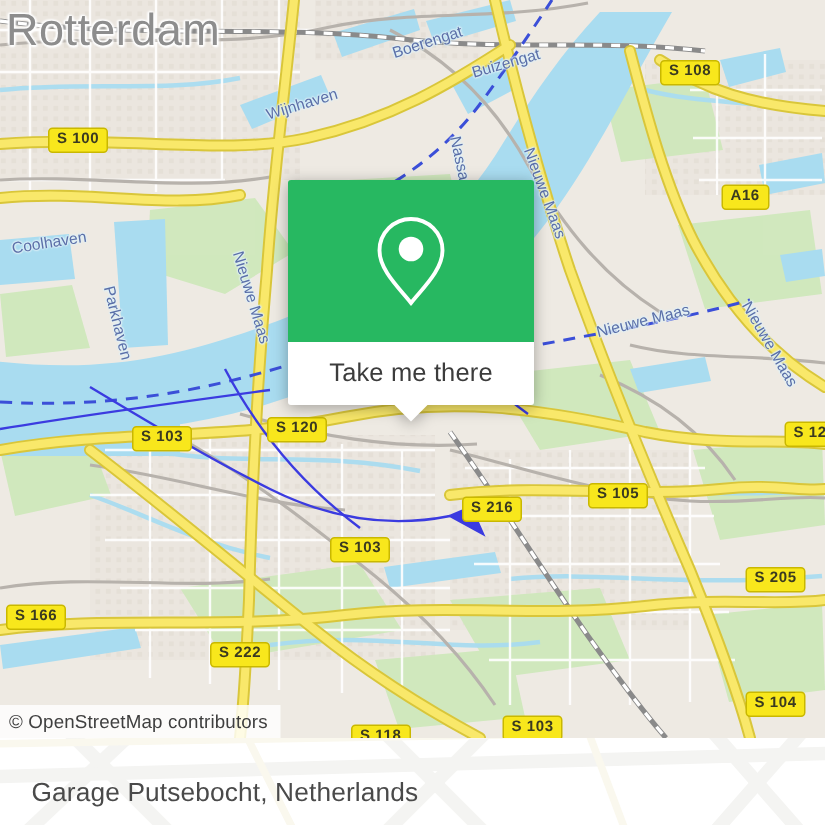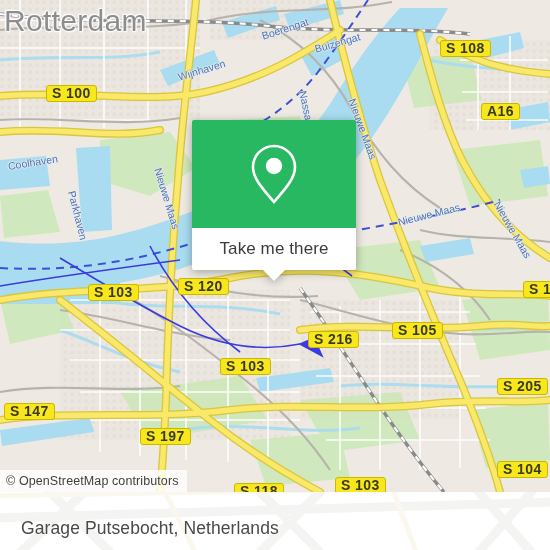--- a/index.html
+++ b/index.html
@@ -40,21 +40,21 @@
     text-shadow: 0.8px 0 1px #dff0f7, -0.8px 0 1px #dff0f7, 0 0.8px 1px #dff0f7, 0 -0.8px 1px #dff0f7;
   }
 
   
   .shield {
     position: absolute;
     background: #f8e71c;
     border: 1.4px solid #c9b800;
     border-radius: 3px;
     color: #3a3a20;
-    font-size: 14px;
+    font-size: 10px;
     font-weight: bold;
     padding: 1px 5px 2px 5px;
     line-height: 12px;
     letter-spacing: 0.4px;
     white-space: nowrap;
   }
 
   
   #attrib {
     position: absolute;
@@ -297,32 +297,32 @@
         <div class="maplabel water-label" style="left: 303px; top: 85px; transform: rotate(78deg); transform-origin: left center;">Nassauhaven</div>
         <div class="maplabel water-label" style="left: 352px; top: 93px; transform: rotate(70deg); transform-origin: left center;">Nieuwe Maas</div>
         <div class="maplabel water-label" style="left: 398px; top: 216px; transform: rotate(-14deg); transform-origin: left center;">Nieuwe Maas</div>
         <div class="maplabel water-label" style="left: 497px; top: 196px; transform: rotate(60deg); transform-origin: left center;">Nieuwe Maas</div>
         <div class="maplabel water-label" style="left: 8px; top: 160px; transform: rotate(-9deg); transform-origin: left center;">Coolhaven</div>
         <div class="maplabel water-label" style="left: 72px; top: 185px; transform: rotate(76deg); transform-origin: left center;">Parkhaven</div>
         <div class="maplabel water-label" style="left: 158px; top: 162px; transform: rotate(73deg); transform-origin: left center;">Nieuwe Maas</div>
       </div>
 
     <div id="shields">
-        <div class="shield" style="left: 46px; top: 85px;">S 100</div>
+        <div class="shield" style="left: 32px; top: 85px;">S 100</div>
         <div class="shield" style="left: 440px; top: 40px;">S 108</div>
-        <div class="shield" style="left: 481px; top: 103px; text-align: right;">A16</div>
+        <div class="shield" style="left: 481px; top: 123px; text-align: right;">A16</div>
         <div class="shield" style="left: 88px; top: 284px;">S 103</div>
         <div class="shield" style="left: 178px; top: 278px;">S 120</div>
         <div class="shield" style="left: 523px; top: 281px;">S 120</div>
         <div class="shield" style="left: 308px; top: 331px;">S 216</div>
         <div class="shield" style="left: 392px; top: 322px;">S 105</div>
         <div class="shield" style="left: 220px; top: 358px;">S 103</div>
         <div class="shield" style="left: 497px; top: 378px;">S 205</div>
-        <div class="shield" style="left: 4px; top: 403px;">S 147</div>
-        <div class="shield" style="left: 140px; top: 428px;">S 197</div>
+        <div class="shield" style="left: 4px; top: 403px;">S 166</div>
+        <div class="shield" style="left: 140px; top: 428px;">S 222</div>
         <div class="shield" style="left: 234px; top: 483px;">S 118</div>
         <div class="shield" style="left: 335px; top: 477px;">S 103</div>
         <div class="shield" style="left: 497px; top: 461px; text-align: right;">S 104</div>
       </div>
 
     <div id="popup">
       <div id="popup-header">
         <svg width="52" height="64" viewBox="0 0 52 64">
           <path d="M26 4 C 14.4 4, 5 13.4, 5 25 C 5 38, 18 50, 26 60 C 34 50, 47 38, 47 25 C 47 13.4, 37.6 4, 26 4 Z" fill="none" stroke="#ffffff" stroke-width="2.6"></path>
           <circle cx="26" cy="24" r="8.2" fill="#ffffff"></circle>

